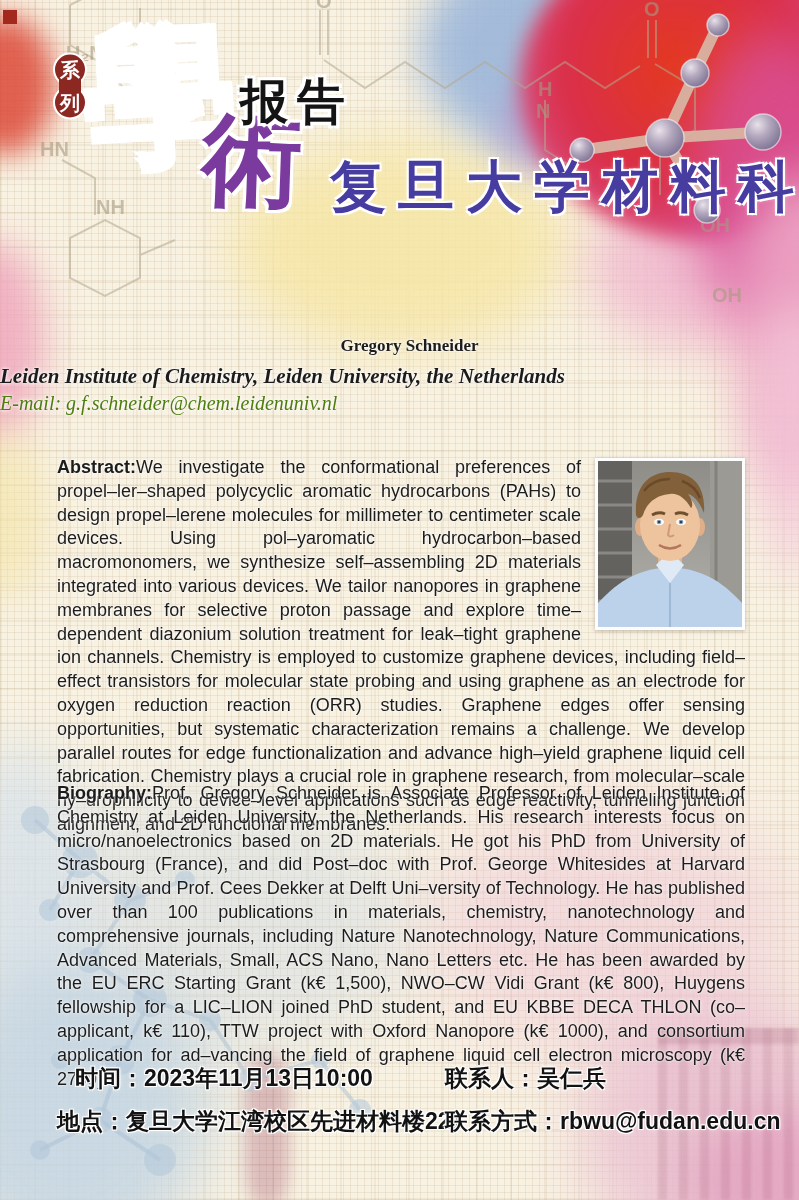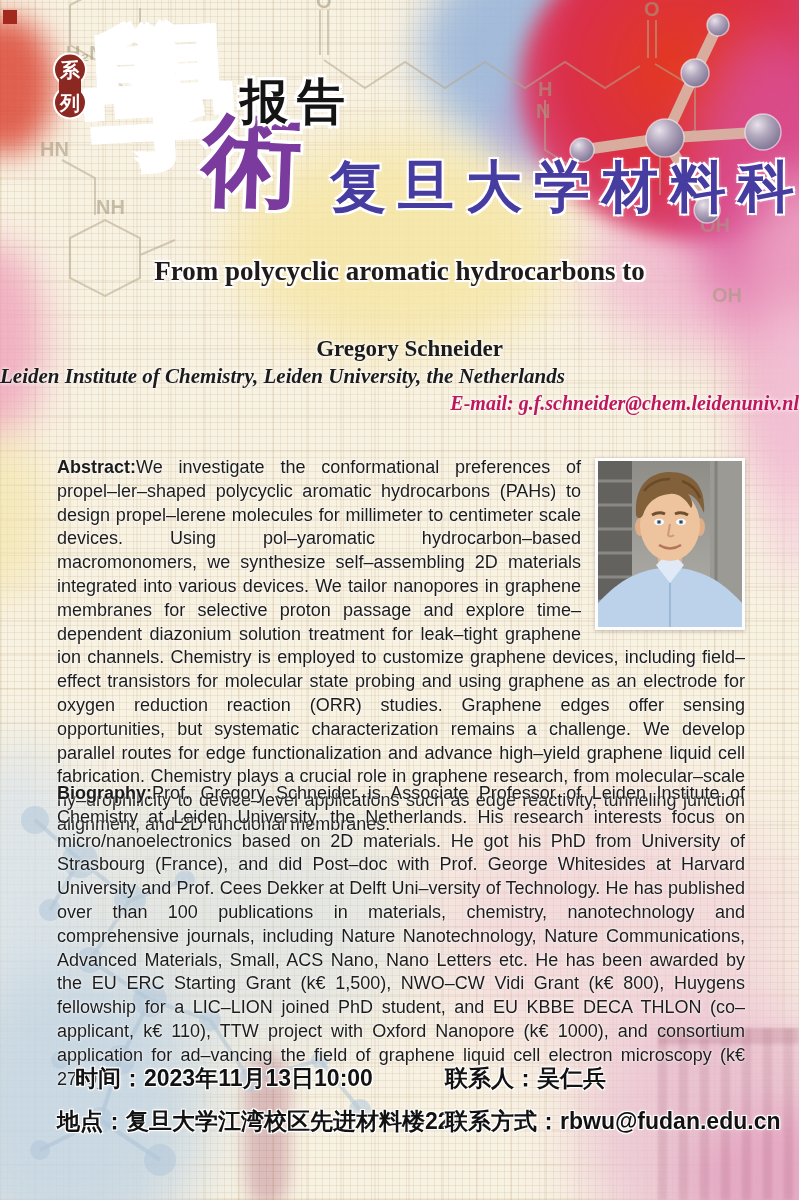--- a/index.html
+++ b/index.html
@@ -68,27 +68,27 @@
     letter-spacing:12px;white-space:nowrap;line-height:1.1;
     text-shadow:-2px -2px 0 #fff,2px -2px 0 #fff,-2px 2px 0 #fff,2px 2px 0 #fff,0 0 5px #fff;}
   .molecule{position:absolute;left:540px;top:0;z-index:4;pointer-events:none;}
 
   
   .title{position:absolute;left:0;right:0;top:252px;z-index:7;text-align:center;
     font-family:"Liberation Serif","DejaVu Serif",serif;font-weight:700;color:#201a18;
     font-size:27px;line-height:38px;
     text-shadow:-2px -2px 0 #fff,2px -2px 0 #fff,-2px 2px 0 #fff,2px 2px 0 #fff,0 0 6px #fff;}
   .speaker{position:absolute;left:0;right:0;top:336px;z-index:7;text-align:center;
-    font-family:"Liberation Serif","DejaVu Serif",serif;font-weight:700;font-size:23px;color:#1c1c1c;
+    font-family:"Liberation Serif","DejaVu Serif",serif;font-weight:700;font-size:17px;color:#1c1c1c;
     text-shadow:0 0 3px #fff,0 0 5px #fff;padding-left:20px;}
   .affil{position:absolute;left:0;right:0;top:364px;z-index:7;text-align:left;
     font-family:"Liberation Serif","DejaVu Serif",serif;font-weight:700;font-style:italic;font-size:21px;color:#1c1c1c;
     text-shadow:0 0 3px #fff,0 0 5px #fff;}
-  .email{position:absolute;left:0;right:0;top:392px;z-index:7;text-align:right;
-    font-family:"Liberation Serif","DejaVu Serif",serif;font-weight:700;font-style:italic;font-size:20px;color:#be185d;
+  .email{position:absolute;left:0;right:0;top:392px;z-index:7;text-align:left;
+    font-family:"Liberation Serif","DejaVu Serif",serif;font-weight:400;font-style:italic;font-size:20px;color:#4d7c0f;
     text-shadow:0 0 3px #fff,0 0 5px #fff;}
 
   
   .para{position:absolute;left:57px;width:688px;z-index:7;color:#1c1c1c;
     font-size:18px;line-height:23.8px;text-align:justify;
     text-shadow:0 0 2px rgba(255,255,255,.95),0 0 4px rgba(255,255,255,.7);}
   .abstract{top:422px;margin-top:34px;}
   .biography{top:782px;}
   .para b{font-weight:700;}
 
@@ -211,21 +211,20 @@
     <rect x="6" y="24" width="22" height="20" fill="#8c2822"></rect>
     <text x="17" y="25" text-anchor="middle" fill="#fff" font-size="20" font-weight="bold">系</text>
     <text x="17" y="58" text-anchor="middle" fill="#fff" font-size="20" font-weight="bold">列</text>
   </svg>
   <div class="callig xue">學</div>
   <div class="callig shu">術</div>
   <div class="baogao">报告</div>
   <div class="dept">复旦大学材料科学系</div>
 
   <div class="title">
-    <div>From polycyclic aromatic hydrocarbons to</div>
   </div>
   <div class="speaker">Gregory Schneider</div>
   <div class="affil">Leiden Institute of Chemistry, Leiden University, the Netherlands</div>
   <div class="email">E-mail: g.f.schneider@chem.leidenuniv.nl</div>
 
   <div class="para abstract">
     <span class="photo-frame">
       <svg width="144" height="166" viewBox="0 0 144 166">
         <defs>
           <linearGradient id="pbg" x1="0" y1="0" x2="0" y2="1">

